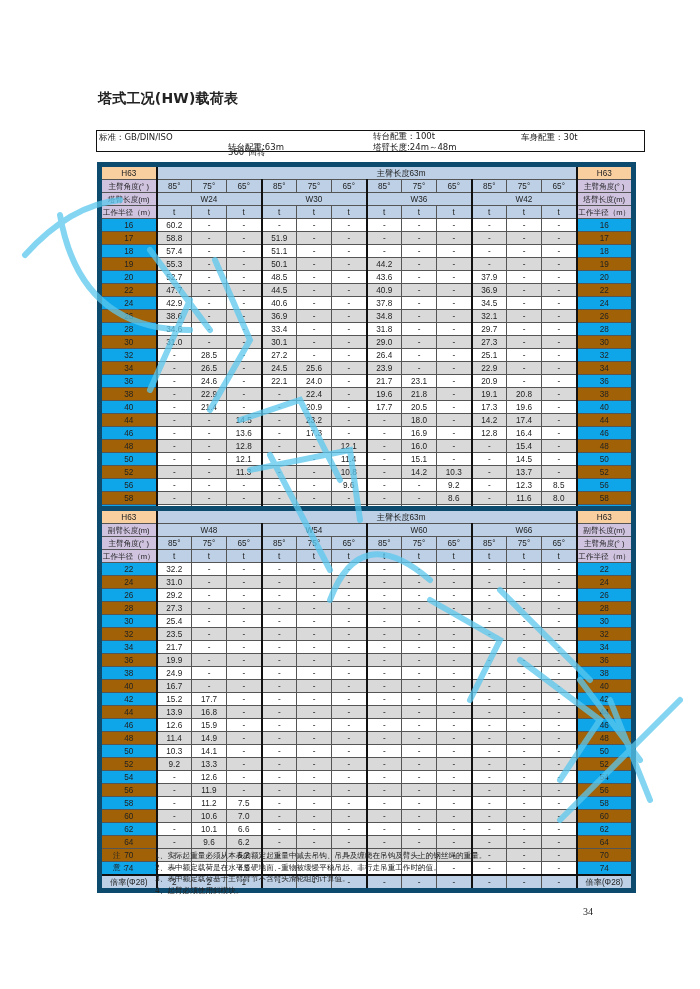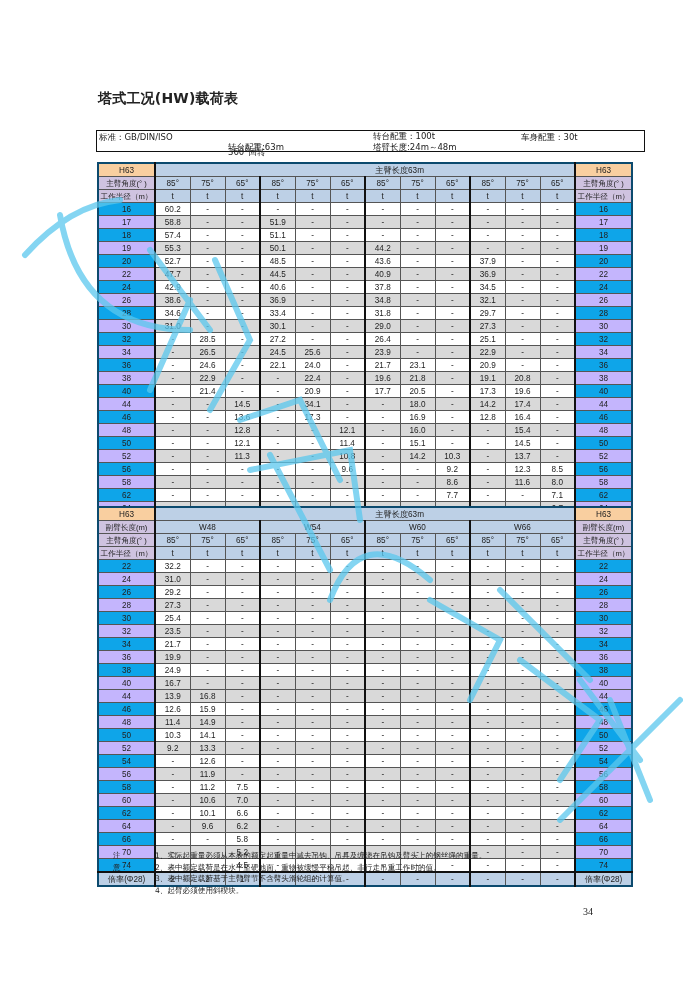--- a/index.html
+++ b/index.html
@@ -1,29 +1,29 @@
 <!DOCTYPE html>
 <html><head>
 <meta charset="utf-8">
 <style>
   html, body { margin:0; padding:0; background:#ffffff; }
   body { width:700px; height:989px; position:relative; overflow:hidden; font-family:"DejaVu Sans","Liberation Sans",sans-serif; color:#222; }
   .title { position:absolute; left:98px; top:90px; font-size:14px; font-weight:bold; letter-spacing:0.2px; }
   .infobox { position:absolute; left:96px; top:130px; width:549px; height:22px; border:1.5px solid #111; box-sizing:border-box; font-size:8.5px; }
   .infobox span { position:absolute; white-space:nowrap; }
-  table.load { position:absolute; left:97px; border-collapse:collapse; table-layout:fixed; font-size:8.2px; font-family:"Liberation Sans","DejaVu Sans",sans-serif; border:2px solid #0c4a6e; }
+  table.load { position:absolute; left:97px; border-collapse:collapse; table-layout:fixed; font-size:8.2px; font-family:"Liberation Sans","DejaVu Sans",sans-serif; border:5px solid #0c4a6e; }
   table.load td { height:12px; padding:0; text-align:center; border:1px solid #555; line-height:11px; overflow:hidden; white-space:nowrap; }
   .lab { width:57px; }
   .dc { width:35px; }
   .h63 { background:#f9cfa0; }
   .hdr { background:#bdd0e6; }
   .lbl { background:#cfc3e0; font-size:7.6px; }
   .row-even td.val { background:#ffffff; }
   .row-odd td.val { background:#d9d9d9; }
-  .row-odd td.r { background:#c4b5fd; }
+  .row-odd td.r { background:#a16207; }
   .row-even td.r { background:#0ea5e9; }
   .thick-l { border-left:2px solid #111 !important; }
   .thick-r { border-right:2px solid #111 !important;margin-top:16px; }
   .thick-t { border-top:2px solid #111 !important; }
   .bigtitle { text-align:right !important; }
   .notes { position:absolute; left:113px; top:850px; font-size:7.6px; line-height:11.5px; }
   .notes .lead { position:absolute; left:0; top:0; }
   .notes .items { position:absolute; left:42px; top:0; white-space:nowrap; }
   .pageno { position:absolute; left:583px; top:906px; font-size:10px; font-family:"Liberation Serif","DejaVu Serif",serif; }
   .wm { position:absolute; left:0; top:0; pointer-events:none; }
@@ -74,20 +74,28 @@
         <td class="hdr">65°</td>
         <td class="hdr thick-l">85°</td>
         <td class="hdr">75°</td>
         <td class="hdr">65°</td>
         <td class="hdr thick-l">85°</td>
         <td class="hdr">75°</td>
         <td class="hdr">65°</td>
         <td class="lbl thick-l">主臂角度(° )</td>
       </tr>
       <tr>
+        <td class="lbl">塔臂长度(m)</td>
+        <td class="hdr thick-l" colspan="3">W24</td>
+        <td class="hdr thick-l" colspan="3">W30</td>
+        <td class="hdr thick-l" colspan="3">W36</td>
+        <td class="hdr thick-l" colspan="3">W42</td>
+        <td class="lbl thick-l">塔臂长度(m)</td>
+      </tr>
+      <tr>
         <td class="lbl">工作半径（m）</td>
         <td class="hdr thick-l">t</td>
         <td class="hdr">t</td>
         <td class="hdr">t</td>
         <td class="hdr thick-l">t</td>
         <td class="hdr">t</td>
         <td class="hdr">t</td>
         <td class="hdr thick-l">t</td>
         <td class="hdr">t</td>
         <td class="hdr">t</td>
@@ -335,21 +343,21 @@
         <td class="val">19.6</td>
         <td class="val">-</td>
         <td class="r thick-l">40</td>
       </tr>
       <tr class="row-odd">
         <td class="r">44</td>
         <td class="val thick-l">-</td>
         <td class="val">-</td>
         <td class="val">14.5</td>
         <td class="val thick-l">-</td>
-        <td class="val">34.1</td>
+        <td class="val">23.2</td>
         <td class="val">-</td>
         <td class="val thick-l">-</td>
         <td class="val">18.0</td>
         <td class="val">-</td>
         <td class="val thick-l">14.2</td>
         <td class="val">17.4</td>
         <td class="val">-</td>
         <td class="r thick-l">44</td>
       </tr>
       <tr class="row-even">
@@ -731,20 +739,36 @@
         <td class="val">-</td>
         <td class="val">-</td>
         <td class="val thick-l">-</td>
         <td class="val">-</td>
         <td class="val">-</td>
         <td class="val thick-l">-</td>
         <td class="val">-</td>
         <td class="val">-</td>
         <td class="r thick-l">40</td>
       </tr>
+      <tr class="row-even">
+        <td class="r">42</td>
+        <td class="val thick-l">15.2</td>
+        <td class="val">17.7</td>
+        <td class="val">-</td>
+        <td class="val thick-l">-</td>
+        <td class="val">-</td>
+        <td class="val">-</td>
+        <td class="val thick-l">-</td>
+        <td class="val">-</td>
+        <td class="val">-</td>
+        <td class="val thick-l">-</td>
+        <td class="val">-</td>
+        <td class="val">-</td>
+        <td class="r thick-l">42</td>
+      </tr>
       <tr class="row-odd">
         <td class="r">44</td>
         <td class="val thick-l">13.9</td>
         <td class="val">16.8</td>
         <td class="val">-</td>
         <td class="val thick-l">-</td>
         <td class="val">-</td>
         <td class="val">-</td>
         <td class="val thick-l">-</td>
         <td class="val">-</td>
@@ -906,36 +930,20 @@
         <td class="val thick-l">-</td>
         <td class="val">-</td>
         <td class="val">-</td>
         <td class="val thick-l">-</td>
         <td class="val">-</td>
         <td class="val">-</td>
         <td class="val thick-l">-</td>
         <td class="val">-</td>
         <td class="val">-</td>
         <td class="r thick-l">64</td>
-      </tr>
-      <tr class="row-even">
-        <td class="r">66</td>
-        <td class="val thick-l">-</td>
-        <td class="val">-</td>
-        <td class="val">5.8</td>
-        <td class="val thick-l">-</td>
-        <td class="val">-</td>
-        <td class="val">-</td>
-        <td class="val thick-l">-</td>
-        <td class="val">-</td>
-        <td class="val">-</td>
-        <td class="val thick-l">-</td>
-        <td class="val">-</td>
-        <td class="val">-</td>
-        <td class="r thick-l">66</td>
       </tr>
       <tr class="row-odd">
         <td class="r">70</td>
         <td class="val thick-l">-</td>
         <td class="val">-</td>
         <td class="val">5.2</td>
         <td class="val thick-l">-</td>
         <td class="val">-</td>
         <td class="val">-</td>
         <td class="val thick-l">-</td>

